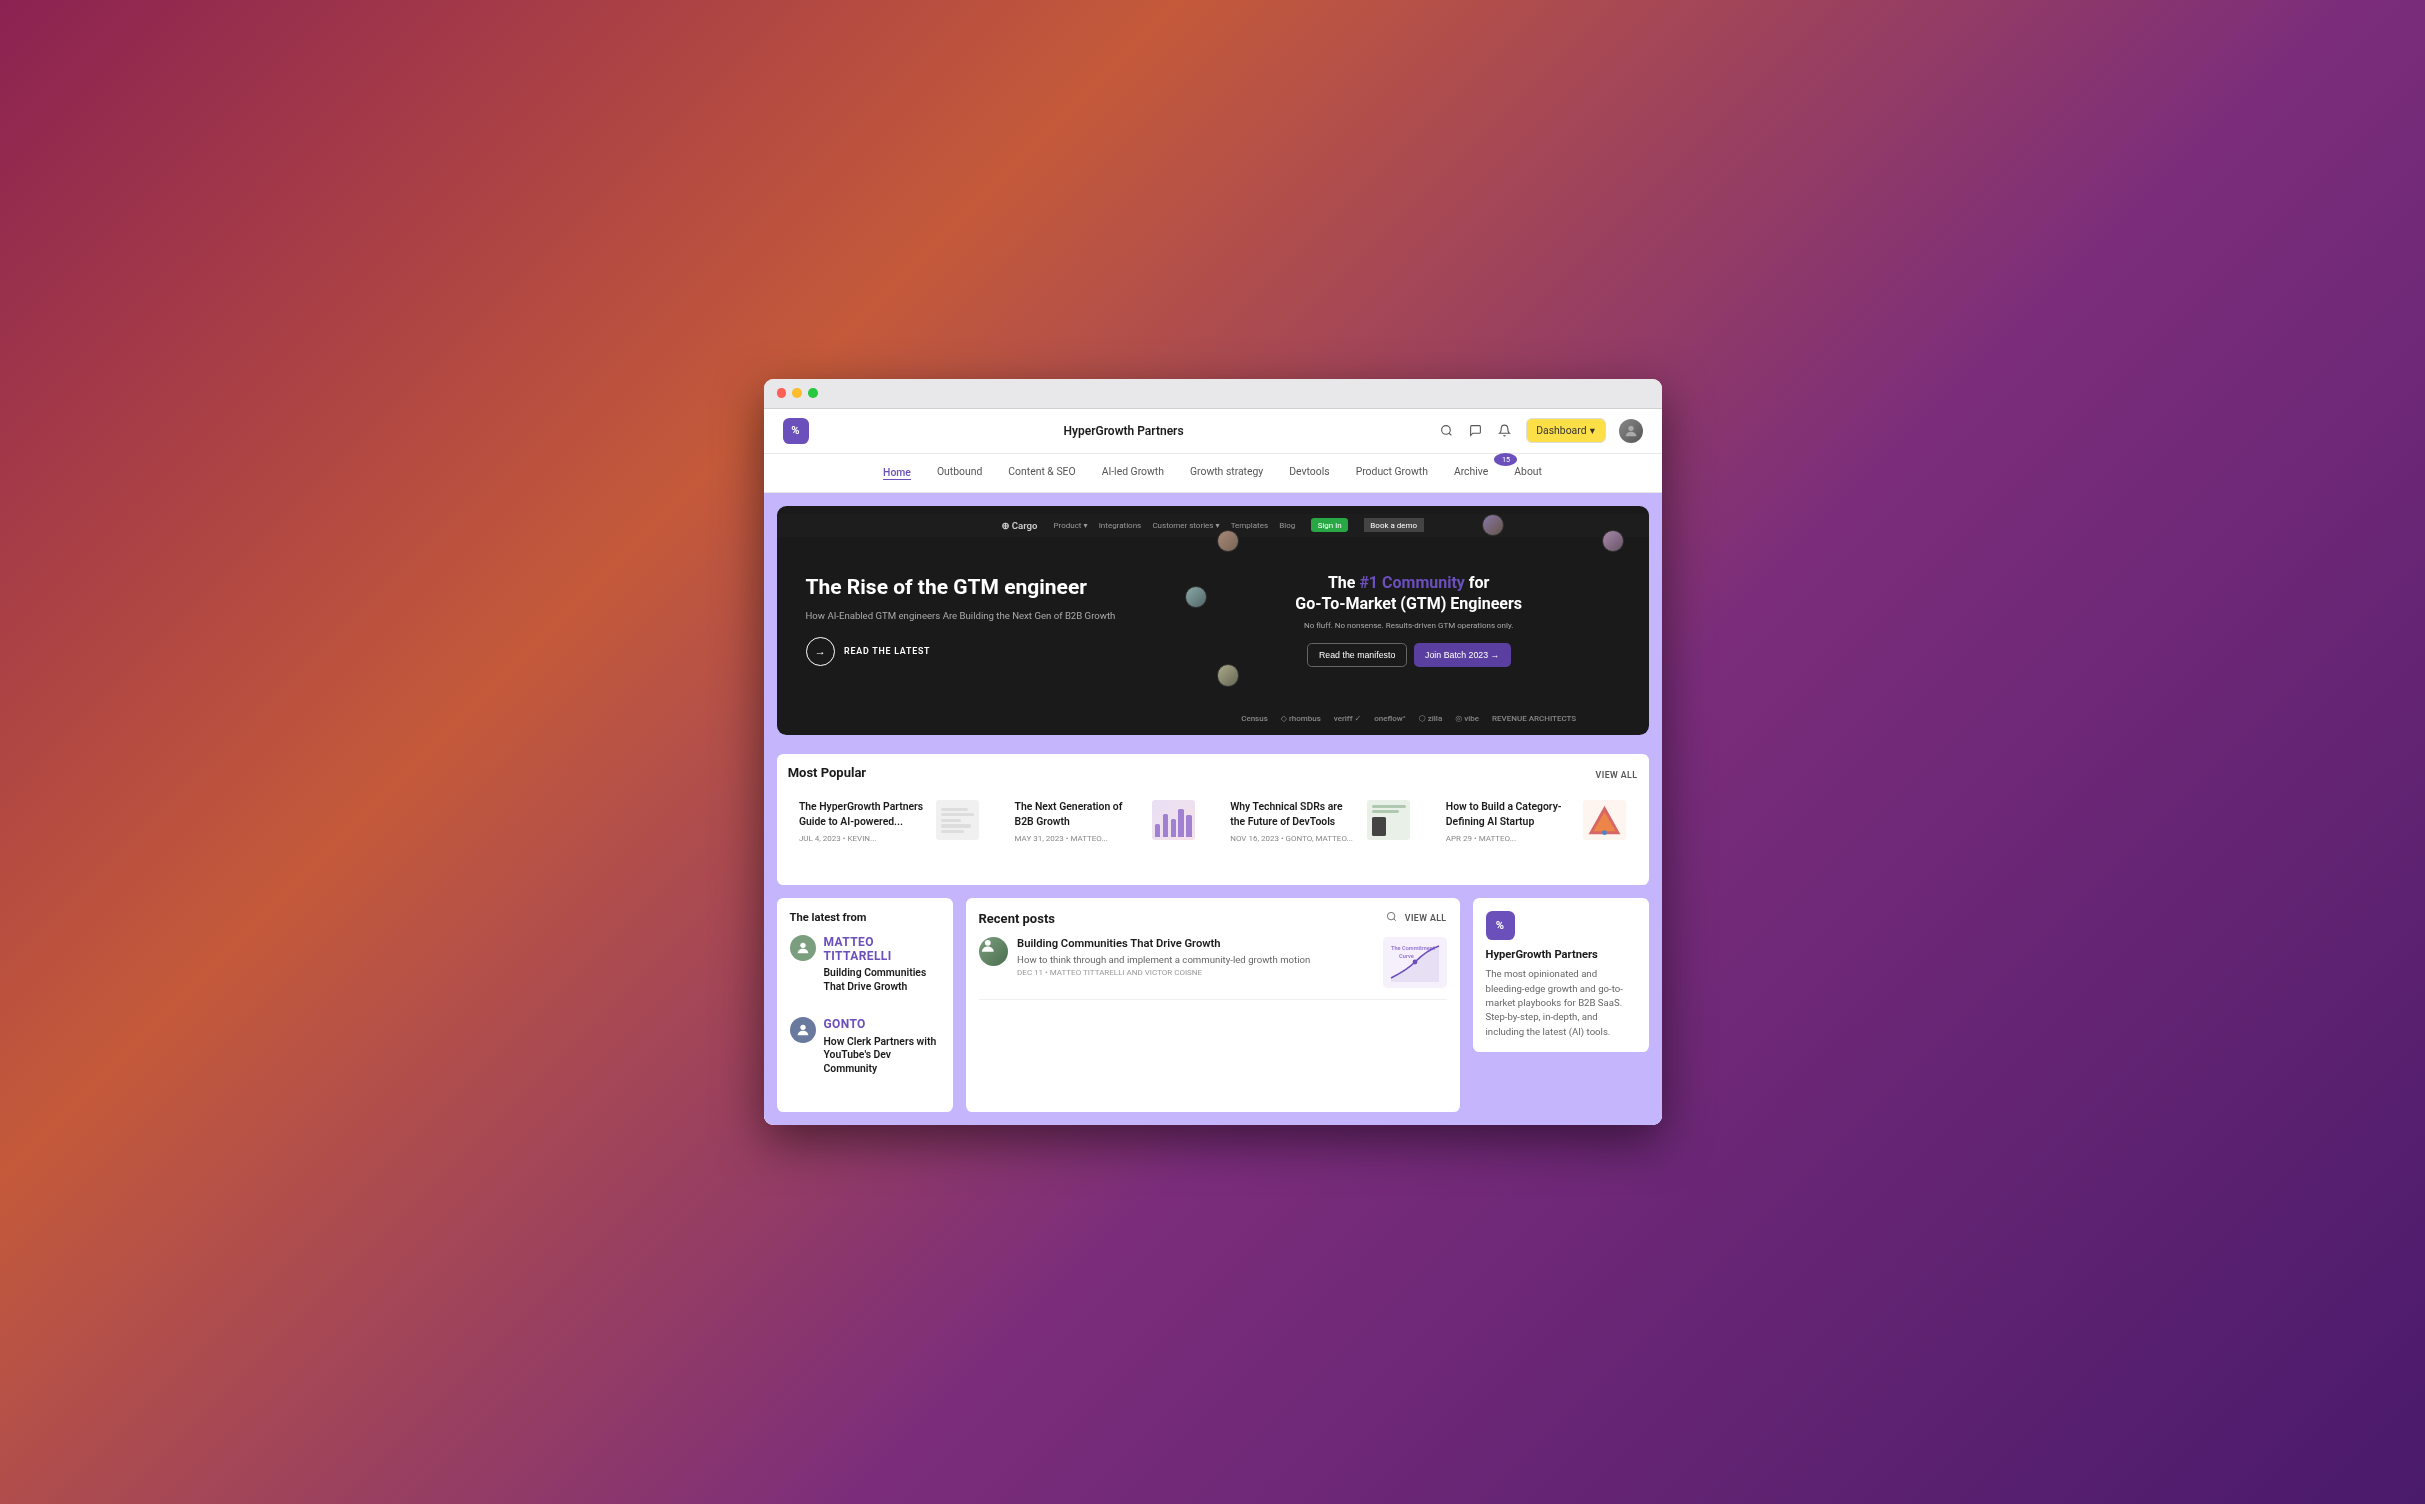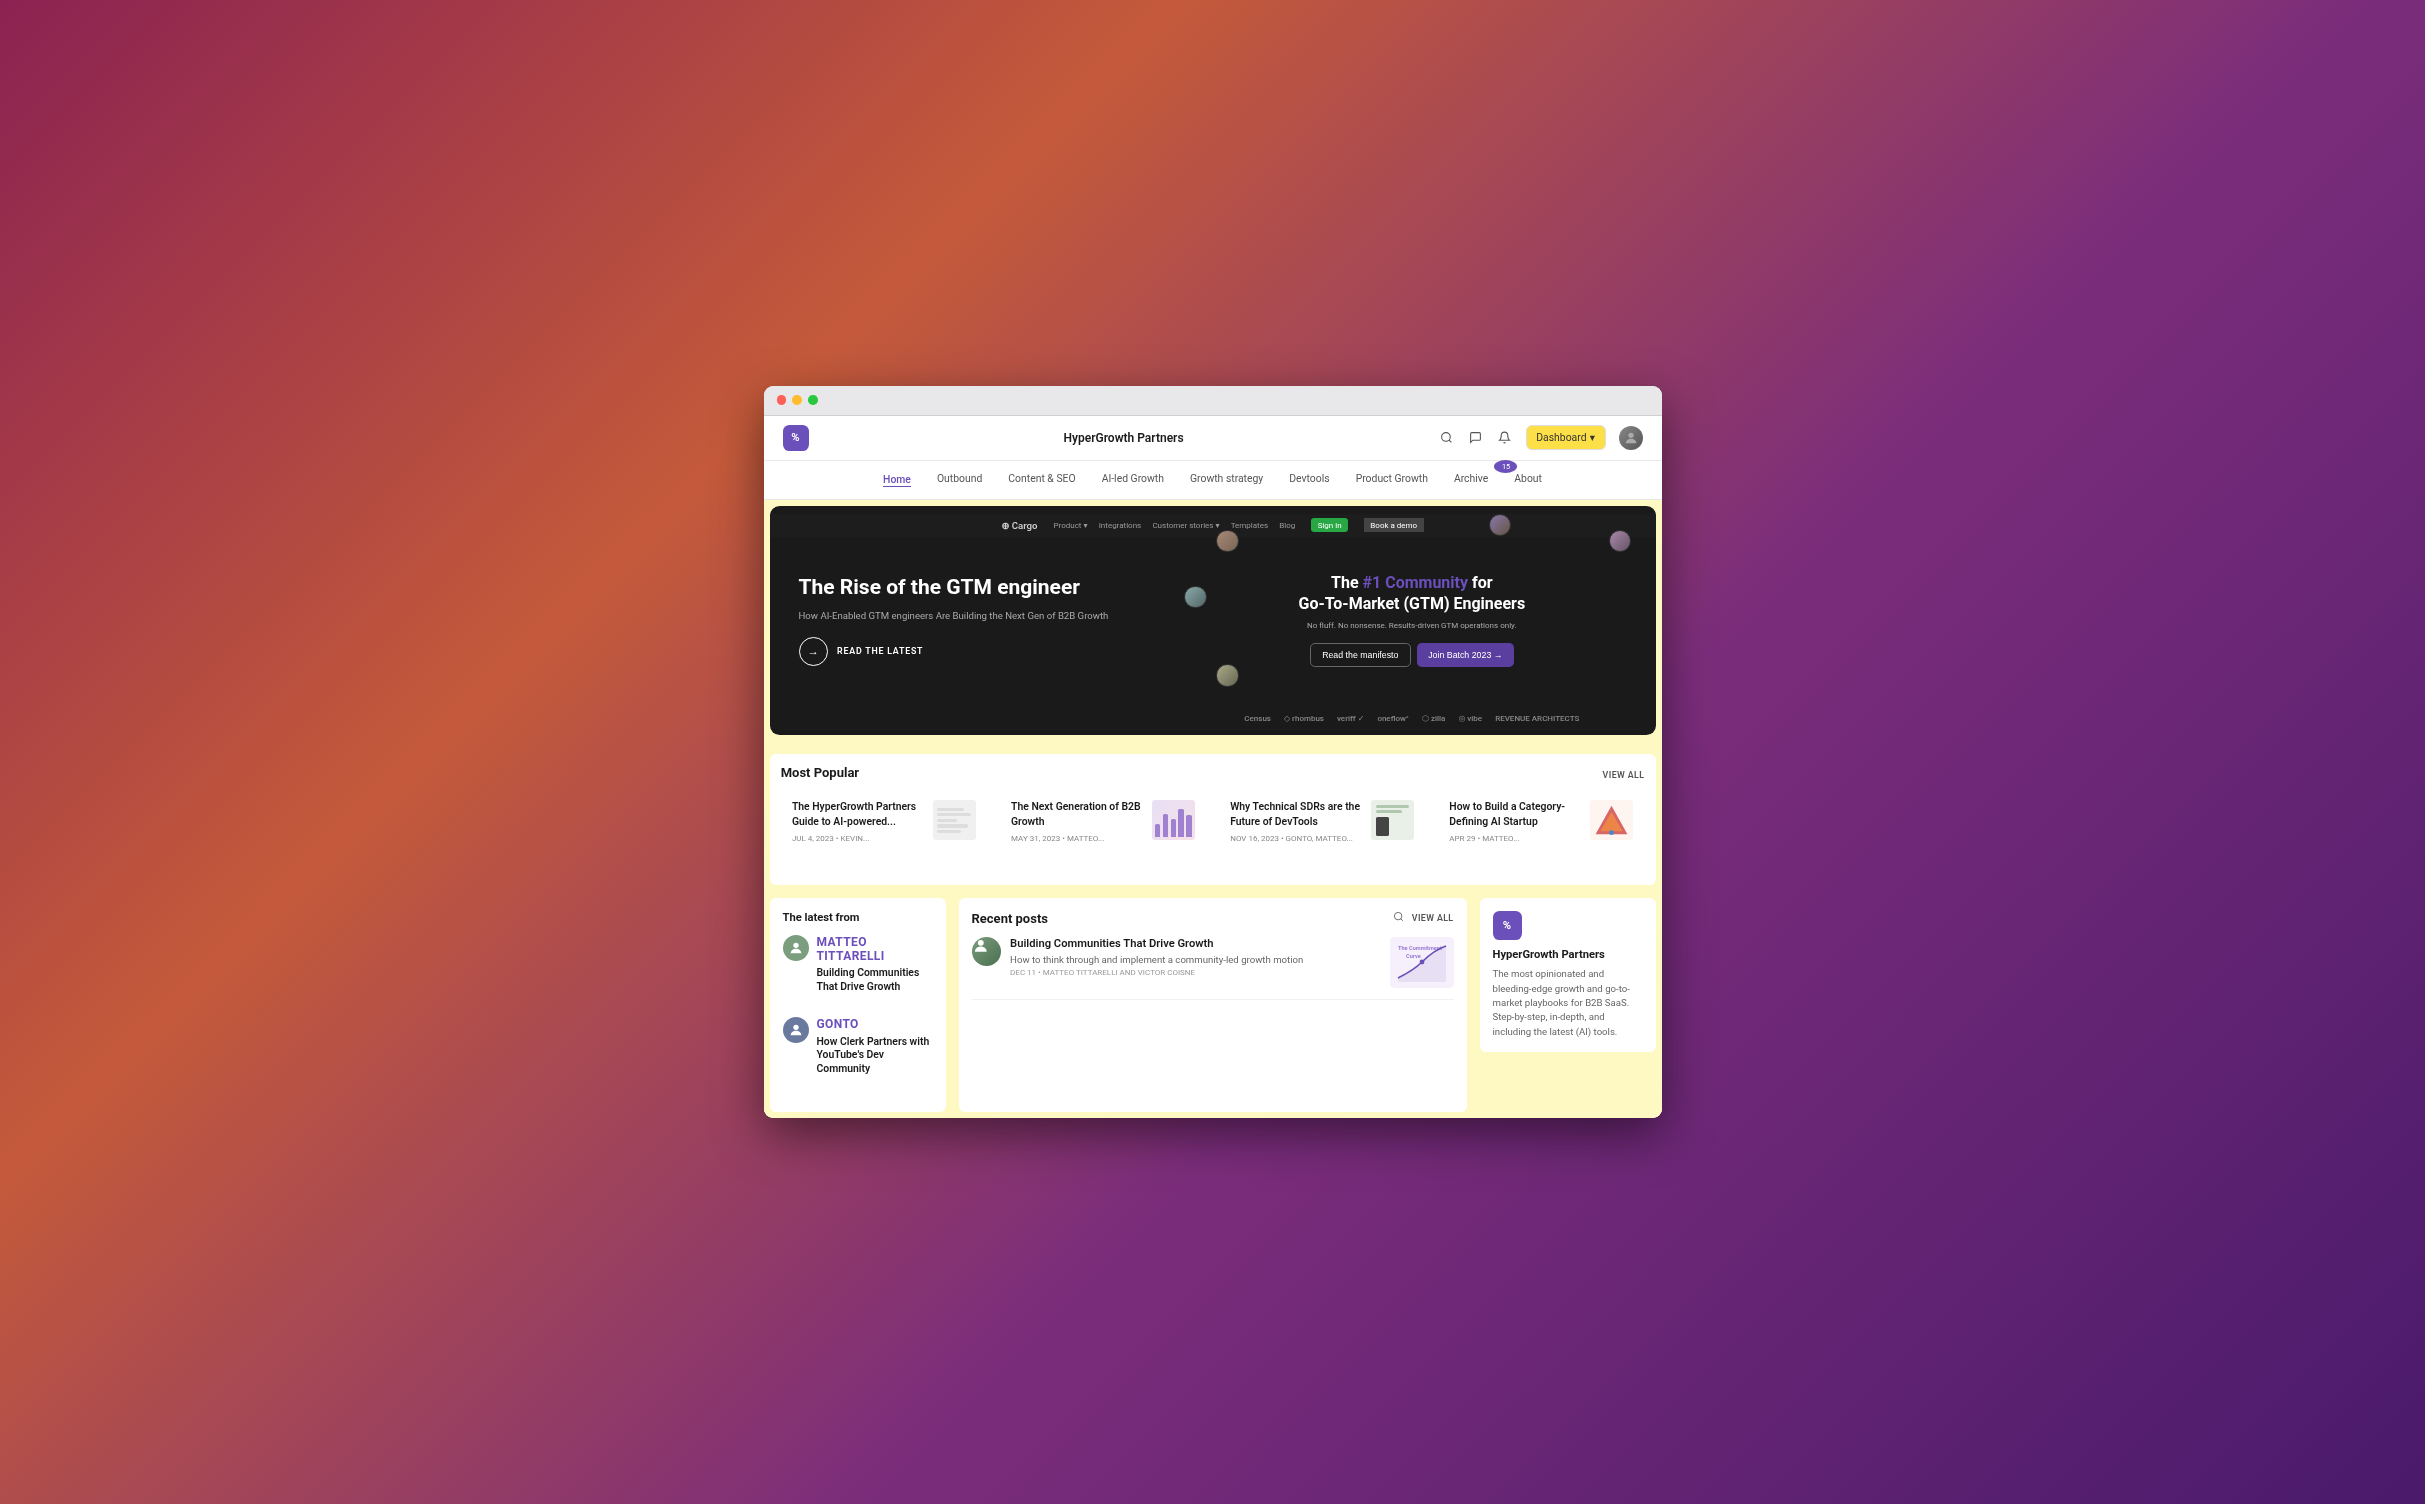--- a/index.html
+++ b/index.html
@@ -144,22 +144,22 @@
     }
     .nav-item.active {
       color: #6B4FBB;
       border-bottom: 1.6px solid #6B4FBB;
       padding-bottom: 0px;
       font-weight: 500;
     }
 
     
     .main-content {
-      background: #fef9c3;
-      padding: 6px;
+      background: #c4b5fd;
+      padding: 13px;
     }
 
     
     .hero-banner {
       background: #1a1a1a;
       border-radius: 9.6px;
       overflow: hidden;
       height: 229px;
       position: relative;
       display: flex;

